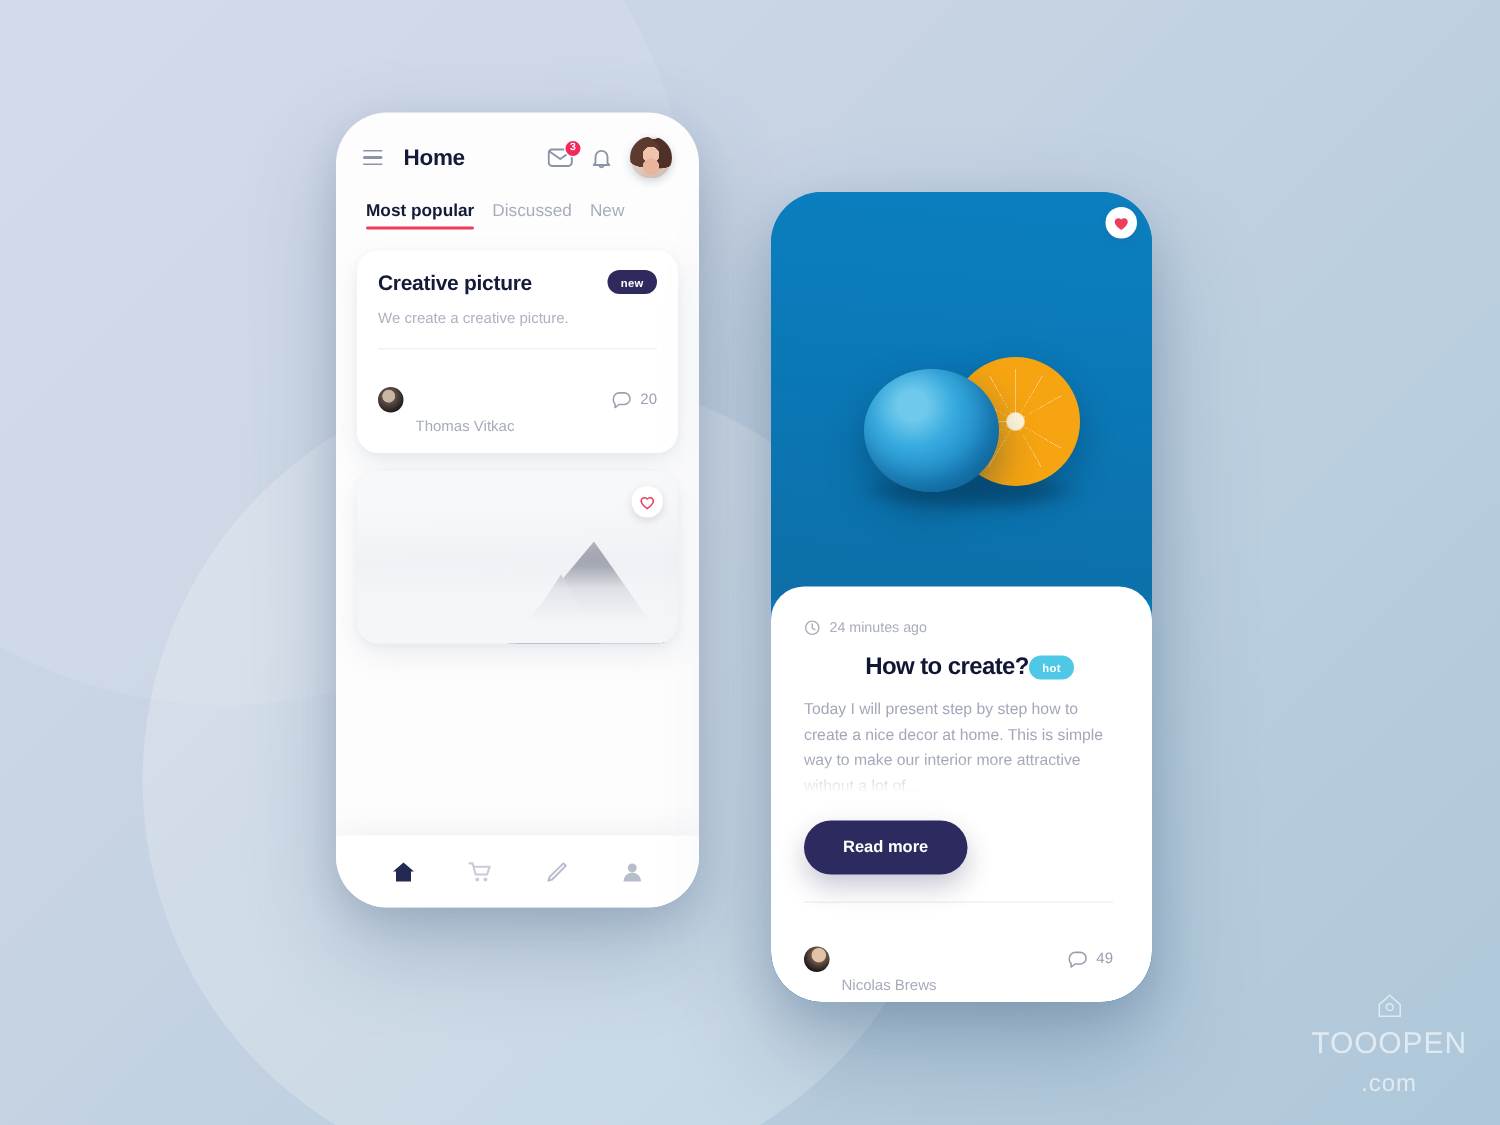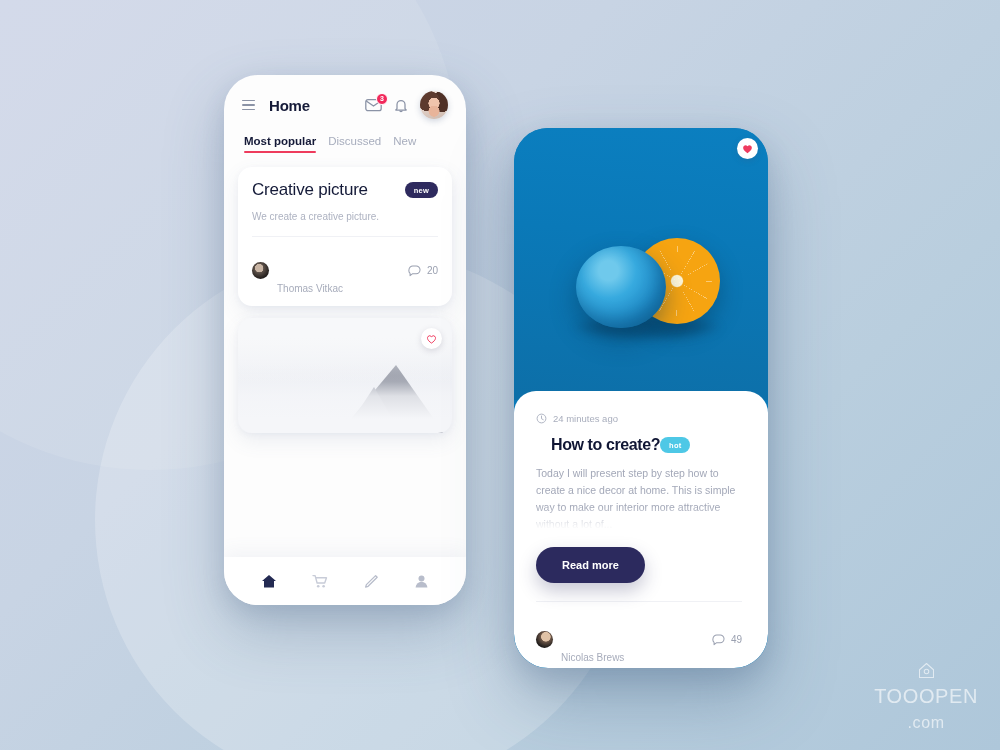--- a/index.html
+++ b/index.html
@@ -205,21 +205,21 @@
   .heart-btn {
     position:absolute; right: 10px; top: 10px;
     width: 21px; height: 21px; border-radius: 50%;
     background:#fff; display:flex; align-items:center; justify-content:center;
     box-shadow: 0 2px 6px rgba(80,70,100,0.18);
     cursor:pointer;
   }
 
   .card-body { padding: 13px 14px 0 14px; }
   .card-title-row { display:flex; align-items:center; justify-content:space-between; }
-  .card-title { font-size: 17px; font-weight:normal; color:#141a38; letter-spacing:-0.2px; }
+  .card-title { font-size: 14px; font-weight:bold; color:#141a38; letter-spacing:-0.2px; }
   .pill {
     font-size: 7.5px; font-weight:bold; color:#fff;
     padding: 3.5px 9px; border-radius: 10px; letter-spacing:0.2px;
   }
   .pill-new { background:#2e2a5e; }
   .pill-hot { background:#4ec8e6; }
   .card-desc { margin-top: 9px; font-size: 10px; color:#adb2c1; line-height:1.5; }
   .card-foot {
     margin-top: 12px; border-top: 1px solid #f0f1f5;
     display:flex; align-items:center; padding: 10px 0 12px 0;
@@ -284,21 +284,21 @@
     width: 150px; height: 26px; border-radius:50%;
     background: radial-gradient(ellipse, rgba(5,55,90,0.42) 0 45%, rgba(5,55,90,0) 72%);
     filter: blur(4px);
   }
   .sheet {
     position:absolute; left:0; right:0; top: 263px; bottom: 0;
     background:#fff; border-radius: 22px 22px 34px 34px;
     padding: 22px 26px 0 22px;
   }
   .sheet-meta { display:flex; align-items:center; gap:6px; color:#a9aebd; font-size: 9.5px; }
-  .sheet-title-row { display:flex; align-items:center; justify-content:flex-start; margin-top: 12px; margin-left: 15px; }
+  .sheet-title-row { display:flex; align-items:center; justify-content:center; margin-top: 12px; margin-left: 15px; }
   .sheet-title { font-size: 16px; font-weight:bold; color:#101634; letter-spacing:-0.4px; }
   .sheet-body {
     margin-top: 11px; font-size: 10.5px; line-height: 1.62; color:#a3a8b8;
     position:relative; max-height: 70px; overflow:hidden;
   }
   .sheet-body::after {
     content:""; position:absolute; left:0; right:0; bottom:0; height: 26px;
     background: linear-gradient(to bottom, rgba(255,255,255,0) 0%, rgba(255,255,255,0.92) 78%, #fff 100%);
   }
   .read-more {

